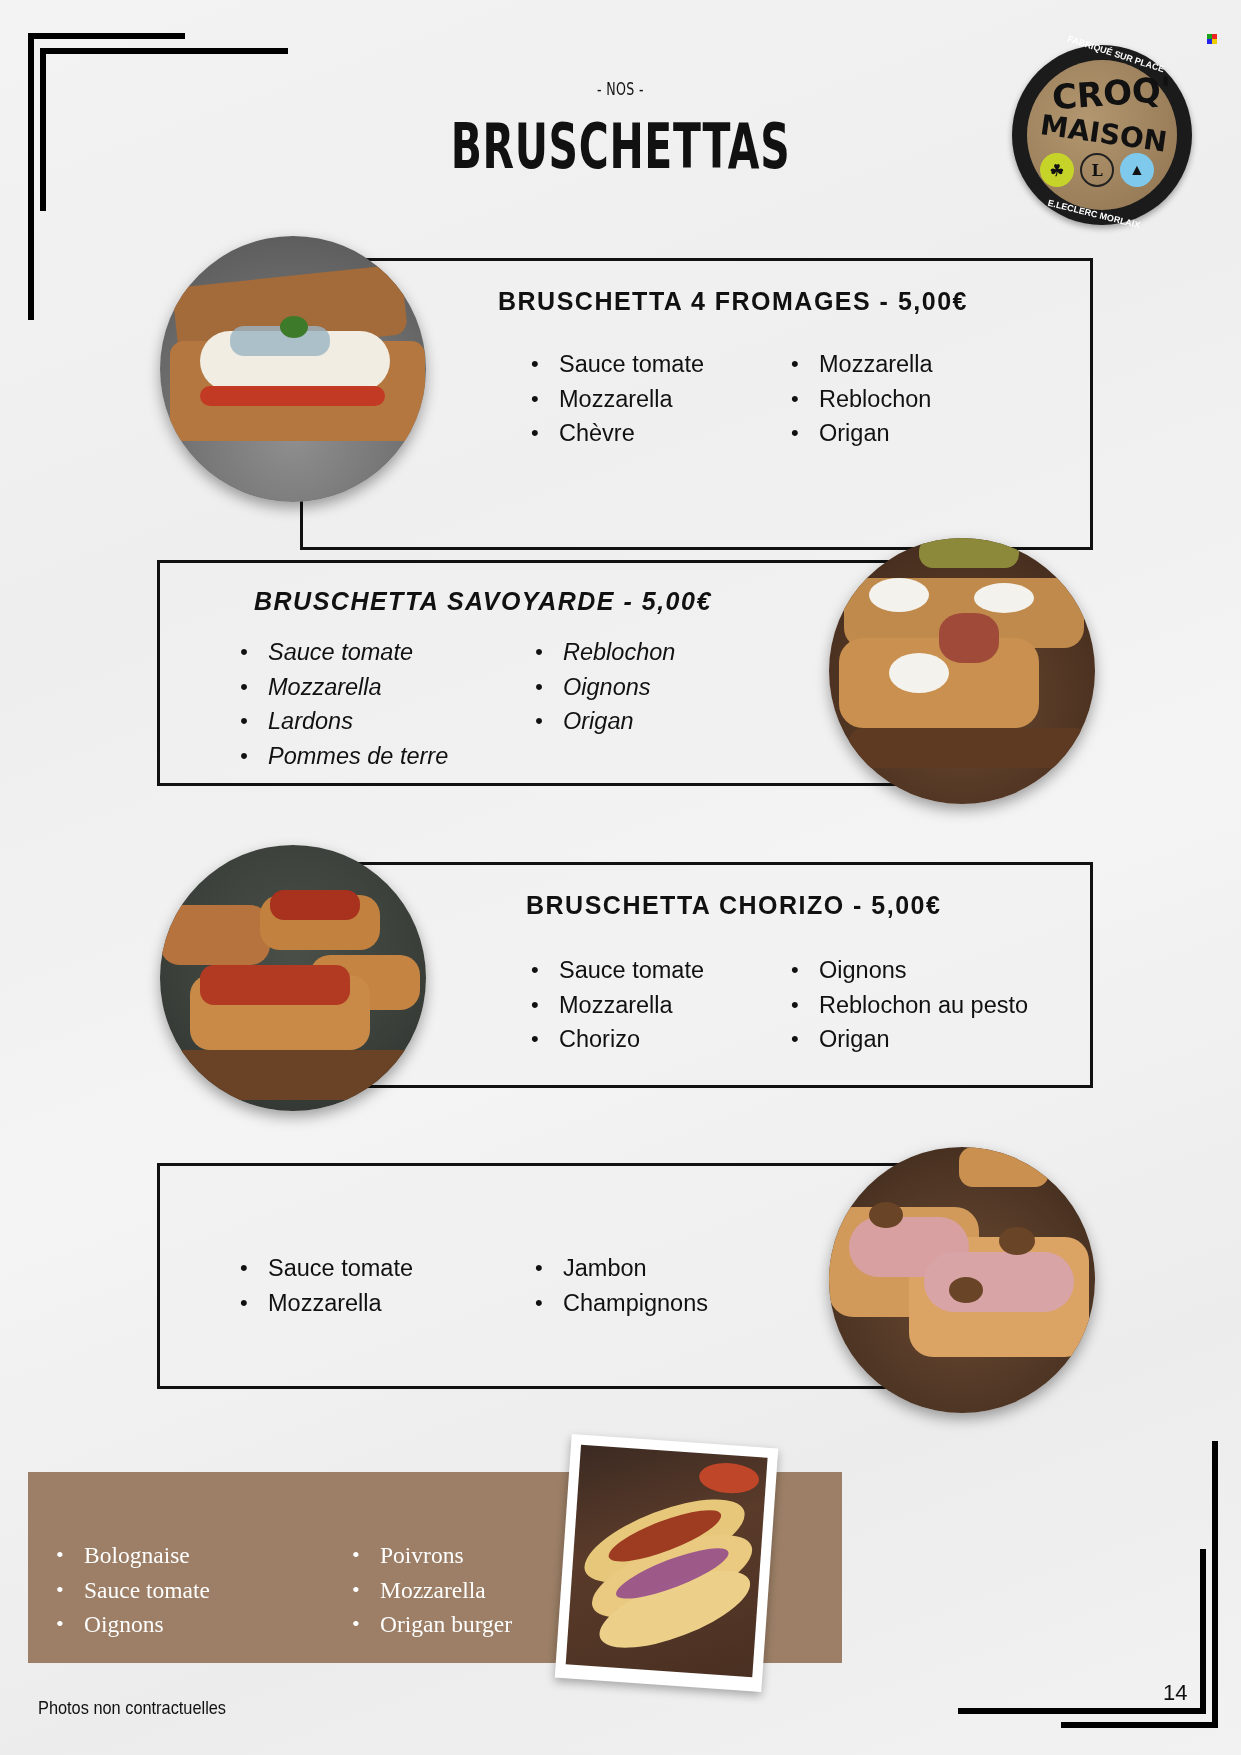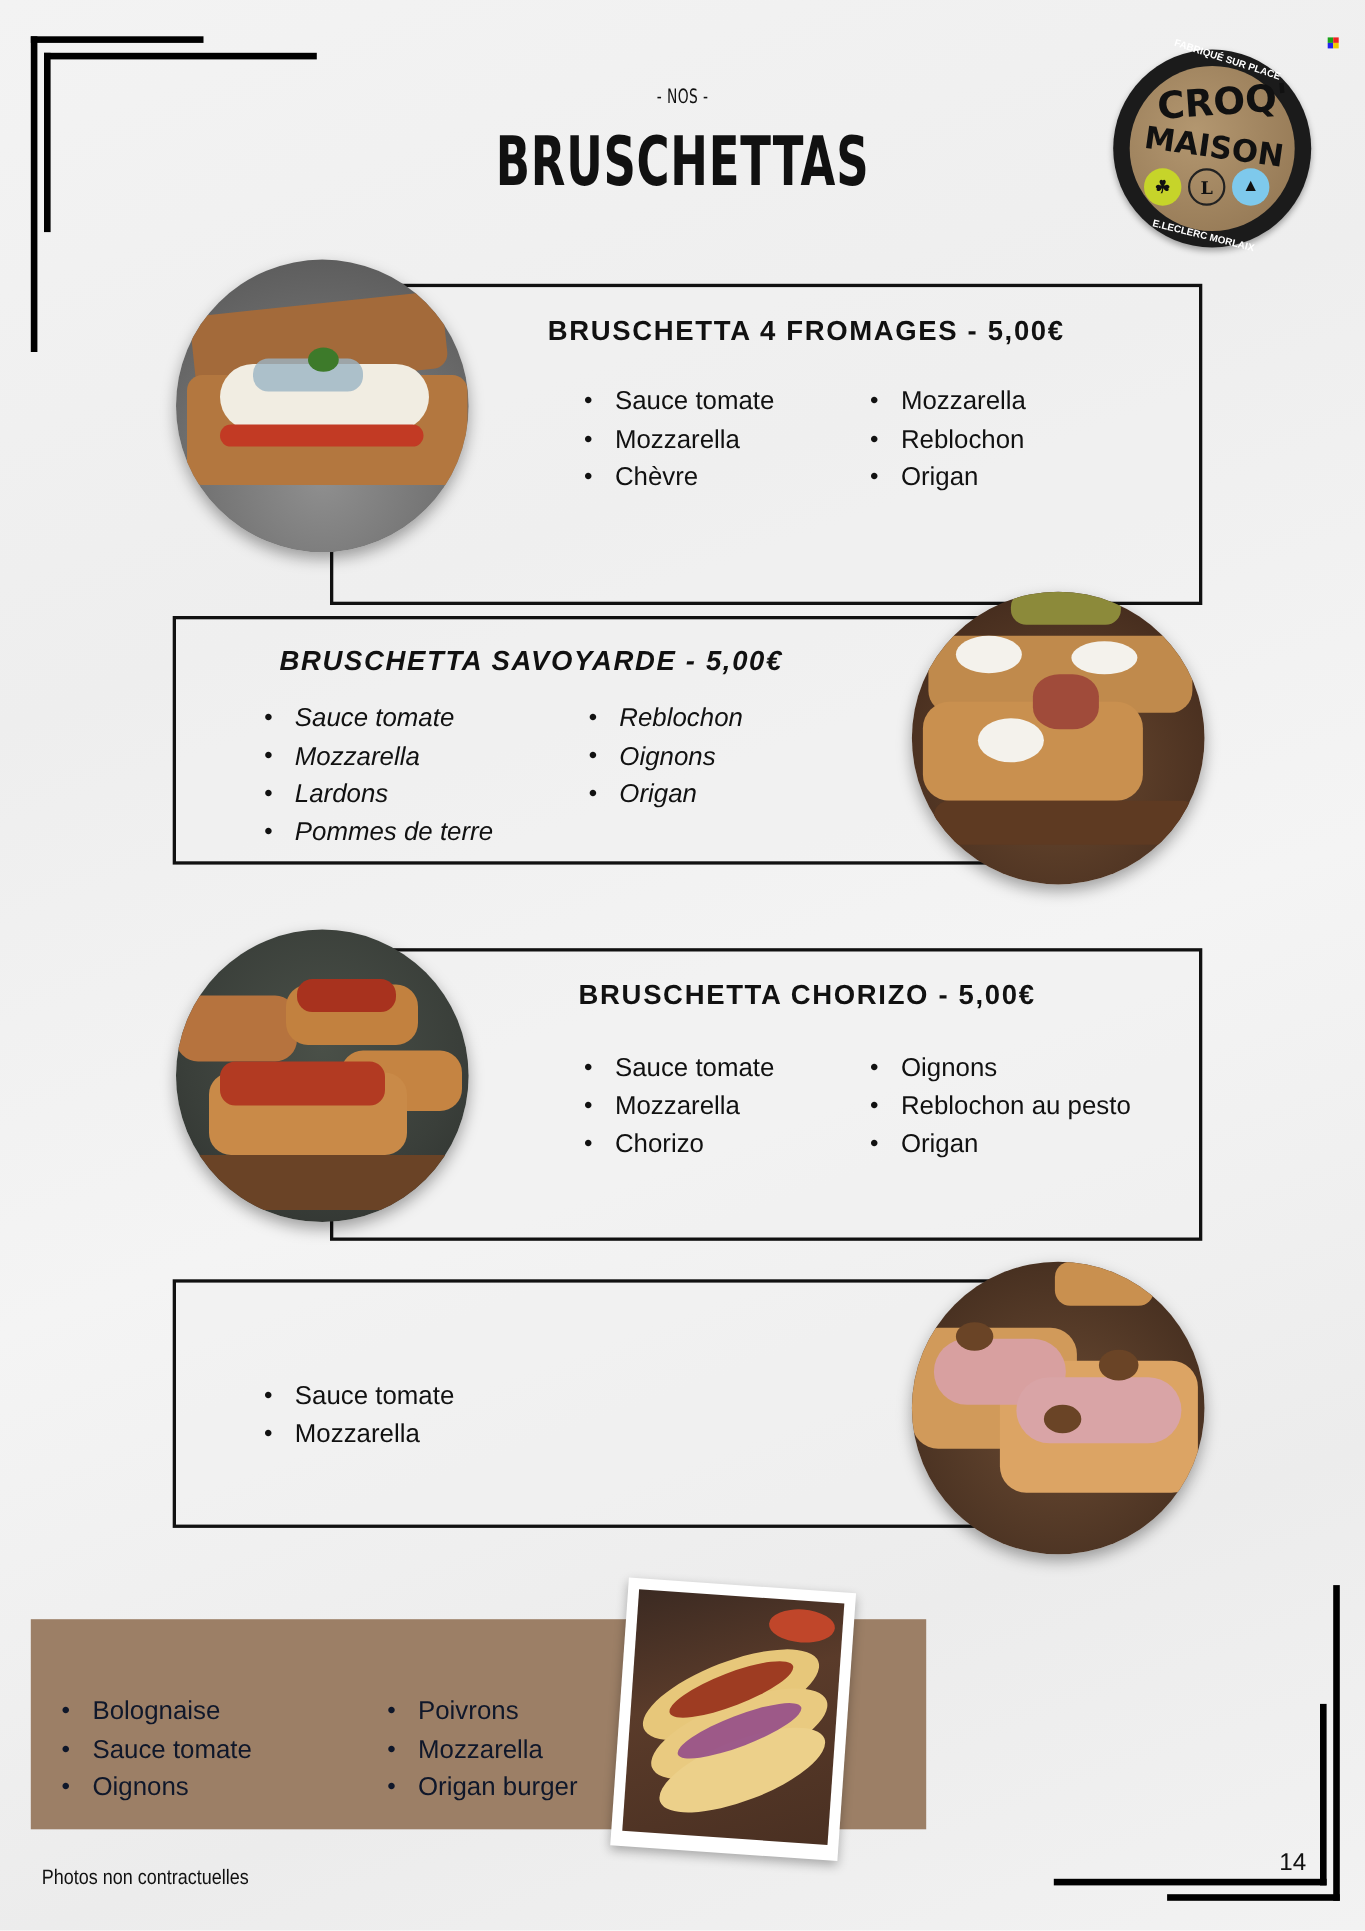--- a/index.html
+++ b/index.html
@@ -77,21 +77,21 @@
   }
   .photo .board { position: absolute; }
 
   .tacos-band {
     position: absolute; left: 28px; top: 1472px; width: 814px; height: 191px; background: #9c7f66;
   }
   .tacos-title {
     position: absolute; left: 0; width: 590px; top: 22px; text-align: center; color: #fff;
     font-weight: bold; font-size: 25px; letter-spacing: 1.5px;
   }
-  .tacos-band .ing-col li { color: #0f172a; }
+  .tacos-band .ing-col li { color: #ffffff; font-family: Liberation Serif, serif; }
 
   .tacos-photo {
     position: absolute; left: 563px; top: 1441px; width: 207px; height: 244px; background: #fff;
     transform: rotate(4deg); box-shadow: 0 4px 10px rgba(0,0,0,0.3); padding: 10px 10px 14px 10px;
   }
   .tacos-photo-inner {
     width: 100%; height: 100%; overflow: hidden; position: relative;
     background: linear-gradient(160deg, #3b2a22 0%, #5a3b2a 40%, #4a3022 100%);
   }
 
@@ -176,21 +176,21 @@
   <div class="board" style="left:90px;top:0px;width:100px;height:30px;background:#8c8a3a;border-radius:14px;"></div>
   <div class="board" style="left:15px;top:40px;width:240px;height:70px;background:#c08a4c;border-radius:20px;"></div>
   <div class="board" style="left:10px;top:100px;width:200px;height:90px;background:#c9904f;border-radius:24px;"></div>
   <div class="board" style="left:40px;top:40px;width:60px;height:34px;background:#f4f2ec;border-radius:50%;"></div>
   <div class="board" style="left:145px;top:45px;width:60px;height:30px;background:#f4f2ec;border-radius:50%;"></div>
   <div class="board" style="left:60px;top:115px;width:60px;height:40px;background:#f4f2ec;border-radius:50%;"></div>
   <div class="board" style="left:110px;top:75px;width:60px;height:50px;background:#a04b3a;border-radius:40%;"></div>
   <div class="board" style="left:20px;top:190px;width:240px;height:40px;background:#5e3a22;border-radius:14px;"></div>
 </div>
 
-<div class="card" style="left:300px;top:862px;width:793px;height:266px;">
+<div class="card" style="left:300px;top:862px;width:793px;height:226px;">
   <div class="card-title" style="left:223px;top:26px;">BRUSCHETTA CHORIZO - 5,00€</div>
   <ul class="ing-col" style="left:228px;top:88px;">
     <li>Sauce tomate</li>
     <li>Mozzarella</li>
     <li>Chorizo</li>
   </ul>
   <ul class="ing-col" style="left:488px;top:88px;">
     <li>Oignons</li>
     <li>Reblochon au pesto</li>
     <li>Origan</li>
@@ -203,20 +203,24 @@
   <div class="board" style="left:30px;top:130px;width:180px;height:75px;background:#c98a48;border-radius:20px;"></div>
   <div class="board" style="left:40px;top:120px;width:150px;height:40px;background:#b23a22;border-radius:14px;"></div>
   <div class="board" style="left:110px;top:45px;width:90px;height:30px;background:#a8321e;border-radius:14px;"></div>
   <div class="board" style="left:10px;top:205px;width:250px;height:50px;background:#6a4326;border-radius:14px;"></div>
 </div>
 
 <div class="card" style="left:157px;top:1163px;width:760px;height:226px;">
   <ul class="ing-col" style="left:80px;top:85px;">
     <li>Sauce tomate</li>
     <li>Mozzarella</li>
+  </ul>
+  <ul class="ing-col" style="left:375px;top:85px;">
+    <li>Jambon</li>
+    <li>Champignons</li>
   </ul>
 </div>
 <div class="photo" style="left:829px;top:1147px;width:266px;height:266px;background:radial-gradient(circle at 50% 55%, #6a4a32 0%, #4a3222 70%, #3a2618 100%);">
   <div class="board" style="left:130px;top:0px;width:90px;height:40px;background:#c9904f;border-radius:14px;"></div>
   <div class="board" style="left:0px;top:60px;width:150px;height:110px;background:#d19a5a;border-radius:24px;"></div>
   <div class="board" style="left:80px;top:90px;width:180px;height:120px;background:#dca464;border-radius:24px;"></div>
   <div class="board" style="left:20px;top:70px;width:120px;height:60px;background:#d8a0a0;border-radius:30px;"></div>
   <div class="board" style="left:95px;top:105px;width:150px;height:60px;background:#d9a4a6;border-radius:30px;"></div>
   <div class="board" style="left:40px;top:55px;width:34px;height:26px;background:#6a4426;border-radius:50%;"></div>
   <div class="board" style="left:170px;top:80px;width:36px;height:28px;background:#6a4426;border-radius:50%;"></div>

